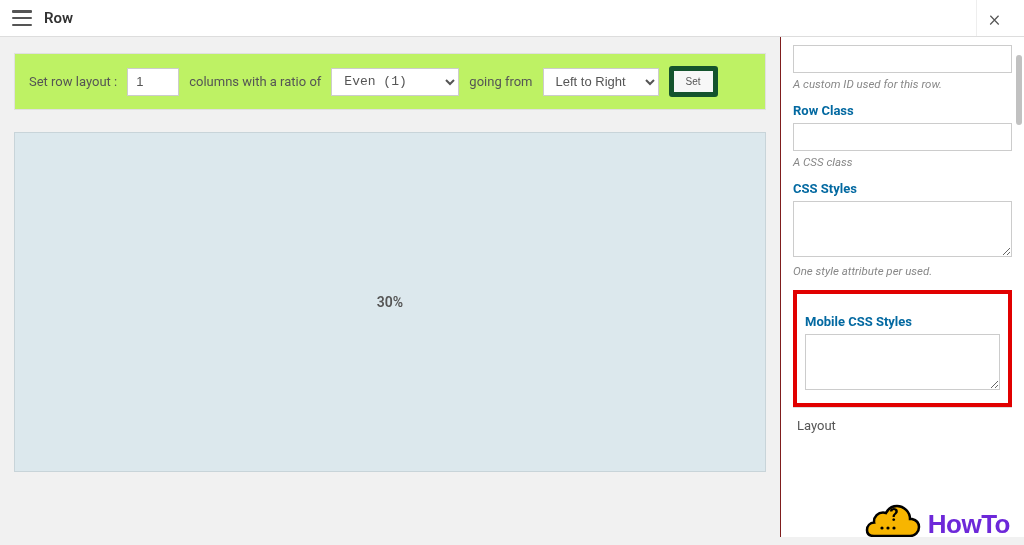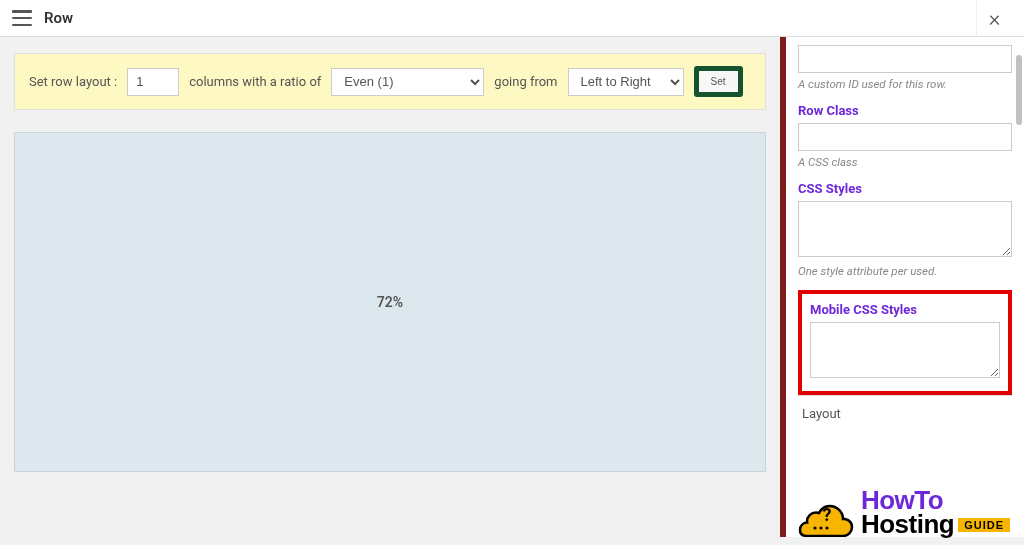--- a/index.html
+++ b/index.html
@@ -47,40 +47,40 @@
 
   
   .main {
     flex: 1;
     padding: 16px 14px;
     overflow: hidden;
     position: relative;
   }
 
   .toolbar {
-    background: #fef9c3;
+    background: #bef264;
     border: 1px solid #e0e0e0;
     padding: 12px 14px;
     display: flex;
     align-items: center;
     gap: 10px;
     font-size: 13px;
     color: #555;
   }
   .toolbar input[type="text"],
   .toolbar select {
     border: 1px solid #ccc;
     background: #fff;
     height: 28px;
     padding: 0 8px;
     font-size: 13px;
     color: #555;
   }
   .num-input { width: 52px; }
-  .ratio-select { width: 153px; }
+  .ratio-select { width: 128px; font-family: Liberation Mono, monospace; }
   .dir-select { width: 116px; }
   .set-btn {
     border: 5px solid #14532d;
     background: #f7f7f7;
     padding: 5px 12px;
     font-size: 10px;
     cursor: pointer;
     border-radius: 3px;
     color: #555;
   }
@@ -95,38 +95,38 @@
     justify-content: center;
     color: #555;
     font-weight: 600;
     font-size: 14px;
   }
 
   
   .sidebar {
     width: 244px;
     background: #fff;
-    border-left: 6px solid #7f1d1d;
+    border-left: 1px solid #7f1d1d;
     padding: 8px 12px 0 12px;
     overflow: hidden;
     position: relative;
   }
   .scrollbar-fake {
     position:absolute; right:2px; top:0; width:8px; height:100%; 
   }
   .scrollbar-thumb {
     position:absolute; right:0; top:18px; width:6px; height:70px; background:#c1c1c1; border-radius:3px;
   }
 
   .field { margin-bottom: 12px; }
   .field label {
     display: block;
     font-size: 13px;
     font-weight: 700;
-    color: #6d28d9;
+    color: #0369a1;
     margin-bottom: 5px;
   }
   .field input[type="text"] {
     width: 100%;
     height: 28px;
     border: 1px solid #ccc;
     padding: 0 6px;
     font-size: 13px;
   }
   .field textarea {
@@ -139,21 +139,21 @@
   }
   .field .hint {
     font-size: 11.5px;
     color: #888;
     font-style: italic;
     margin-top: 4px;
   }
 
   .highlight-box {
     border: 4px solid #e10000;
-    padding: 8px 8px 6px 8px;
+    padding: 20px 8px 6px 8px;
     margin-top: 2px;
   }
   .highlight-box label { font-weight:700; }
 
   .collapsed-section {
     border-top: 1px solid #ddd;
     padding: 10px 4px;
     color: #555;
     font-size: 13px;
   }
@@ -220,21 +220,21 @@
         <option>Even (1)</option>
       </select>
       <span>going from</span>
       <select class="dir-select">
         <option>Left to Right</option>
       </select>
       <button class="set-btn">Set</button>
     </div>
 
     <div class="preview">
-      <span>72%</span>
+      <span>30%</span>
     </div>
 
   </div>
 
   <div class="sidebar">
     <div class="scrollbar-fake">
       <div class="scrollbar-thumb"></div>
     </div>
 
     <div class="field">
@@ -274,18 +274,14 @@
     <svg viewBox="0 0 64 42">
       <path d="M50 24c0-7-6-13-13-13-5 0-9 3-11 7-1-.4-2-.6-3-.6-5 0-9 4-9 9 0 .4 0 .8.1 1.2C10 28 7 31 7 35c0 4 3 6 7 6h36c5 0 9-4 9-9 0-4-3-7-7-8z" fill="#f7b500" stroke="#000" stroke-width="2.5"></path>
       <circle cx="22" cy="33" r="1.6" fill="#000"></circle>
       <circle cx="28" cy="33" r="1.6" fill="#000"></circle>
       <circle cx="34" cy="33" r="1.6" fill="#000"></circle>
       <text x="34" y="26" font-size="18" font-weight="bold" fill="#000" text-anchor="middle">?</text>
     </svg>
   </div>
   <div>
     <div class="logo-text"><span class="ho">HowTo</span></div>
-    <div class="logo-text" style="display:flex;align-items:center;">
-      <span class="osting">Hosting</span>
-      <span class="badge">GUIDE</span>
-    </div>
   </div>
 </div>
 
 </body></html>

